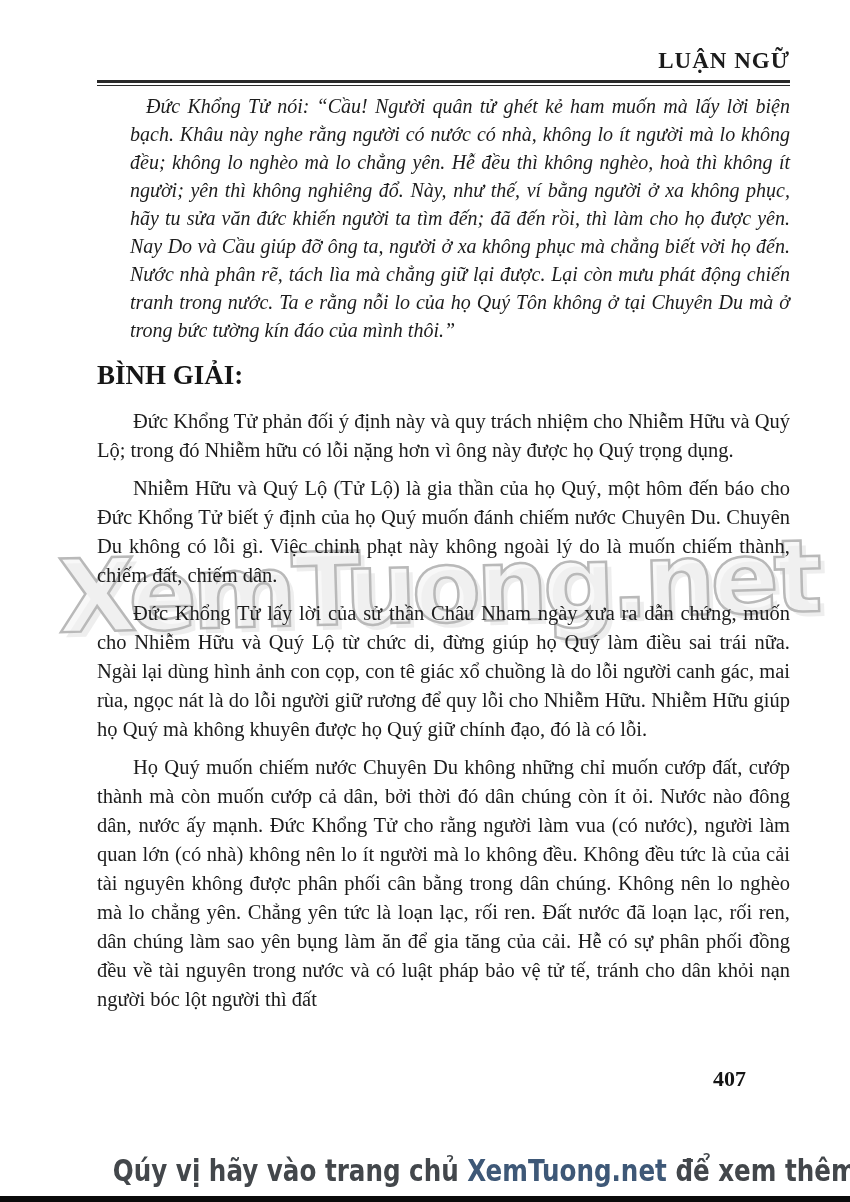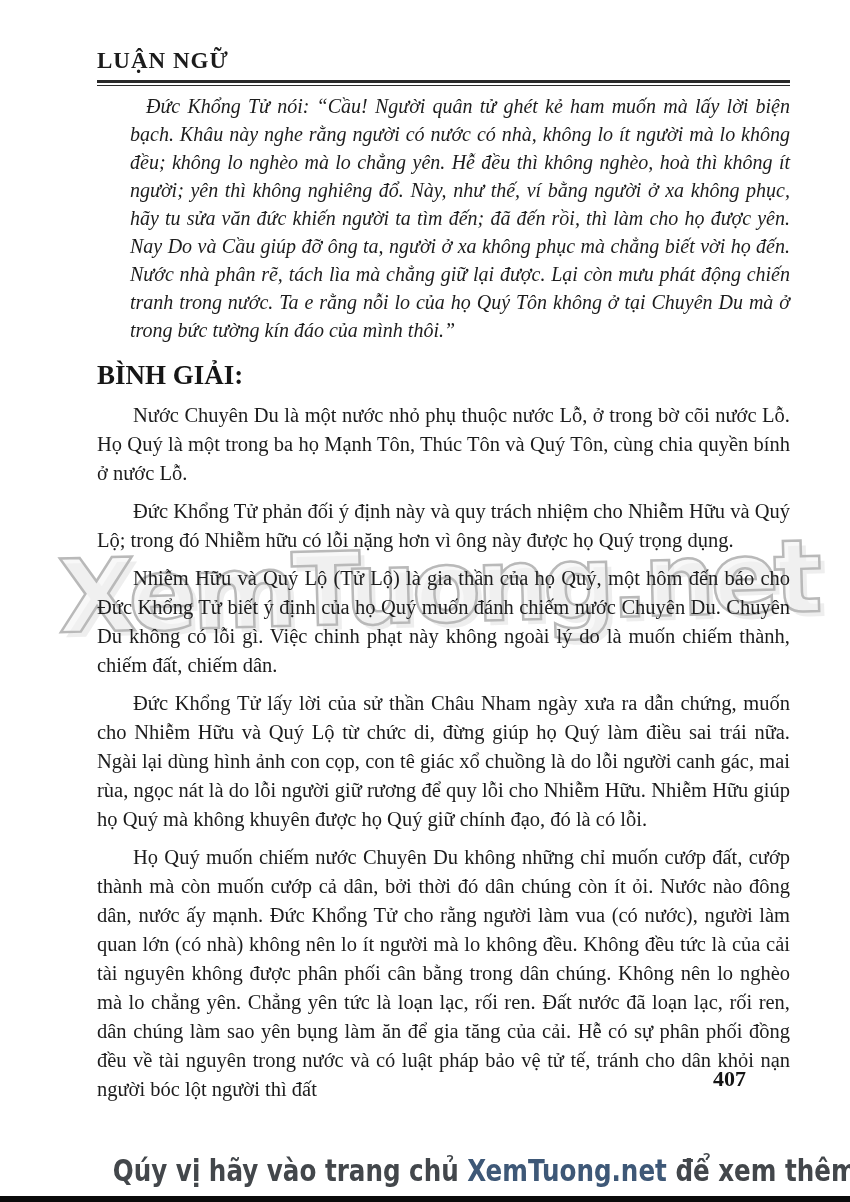--- a/index.html
+++ b/index.html
@@ -17,21 +17,21 @@
   
   .header {
     position: absolute;
     top: 48px;
     left: 97px;
     right: 60px;
     z-index: 2;
   }
   .header-title {
     display: block;
-    text-align: left;
+    text-align: right;
     font-size: 23px;
     font-weight: bold;
     letter-spacing: 1px;
     color: #1b1b1b;
     padding-bottom: 6px;
   }
   .header-rule {
     height: 6px;
     border-top: 3px solid #2a2a2a;
     border-bottom: 1px solid #2a2a2a;
@@ -71,21 +71,21 @@
     margin-top: 0;
     font-style: italic;
     font-size: 20px;
     line-height: 28px;
     text-align: justify;
     text-indent: 16px;
   }
 
   .section-heading {
     margin-top: 16px;
-    margin-bottom: 10px;
+    margin-bottom: 16px;
     font-size: 27px;
     font-weight: bold;
     color: #161616;
   }
 
   .body-par {
     font-size: 20.5px;
     line-height: 29px;
     text-align: justify;
     text-indent: 36px;
@@ -147,21 +147,20 @@
   </div>
 
   <div class="watermark">XemTuong.net</div>
 
   <div class="content">
 
     <p class="quote">Đức Khổng Tử nói: “Cầu! Người quân tử ghét kẻ ham muốn mà lấy lời biện bạch. Khâu này nghe rằng người có nước có nhà, không lo ít người mà lo không đều; không lo nghèo mà lo chẳng yên. Hễ đều thì không nghèo, hoà thì không ít người; yên thì không nghiêng đổ. Này, như thế, ví bằng người ở xa không phục, hãy tu sửa văn đức khiến người ta tìm đến; đã đến rồi, thì làm cho họ được yên. Nay Do và Cầu giúp đỡ ông ta, người ở xa không phục mà chẳng biết vời họ đến. Nước nhà phân rẽ, tách lìa mà chẳng giữ lại được. Lại còn mưu phát động chiến tranh trong nước. Ta e rằng nỗi lo của họ Quý Tôn không ở tại Chuyên Du mà ở trong bức tường kín đáo của mình thôi.”</p>
 
     <h2 class="section-heading">BÌNH GIẢI:</h2>
 
-    <p class="body-par">Nước Chuyên Du là một nước nhỏ phụ thuộc nước Lỗ, ở trong bờ cõi nước Lỗ. Họ Quý là một trong ba họ Mạnh Tôn, Thúc Tôn và Quý Tôn, cùng chia quyền bính ở nước Lỗ.</p>
 
     <p class="body-par">Đức Khổng Tử phản đối ý định này và quy trách nhiệm cho Nhiễm Hữu và Quý Lộ; trong đó Nhiễm hữu có lỗi nặng hơn vì ông này được họ Quý trọng dụng.</p>
 
     <p class="body-par">Nhiễm Hữu và Quý Lộ (Tử Lộ) là gia thần của họ Quý, một hôm đến báo cho Đức Khổng Tử biết ý định của họ Quý muốn đánh chiếm nước Chuyên Du. Chuyên Du không có lỗi gì. Việc chinh phạt này không ngoài lý do là muốn chiếm thành, chiếm đất, chiếm dân.</p>
 
     <p class="body-par">Đức Khổng Tử lấy lời của sử thần Châu Nham ngày xưa ra dẫn chứng, muốn cho Nhiễm Hữu và Quý Lộ từ chức di, đừng giúp họ Quý làm điều sai trái nữa. Ngài lại dùng hình ảnh con cọp, con tê giác xổ chuồng là do lỗi người canh gác, mai rùa, ngọc nát là do lỗi người giữ rương để quy lỗi cho Nhiễm Hữu. Nhiễm Hữu giúp họ Quý mà không khuyên được họ Quý giữ chính đạo, đó là có lỗi.</p>
 
     <p class="body-par">Họ Quý muốn chiếm nước Chuyên Du không những chỉ muốn cướp đất, cướp thành mà còn muốn cướp cả dân, bởi thời đó dân chúng còn ít ỏi. Nước nào đông dân, nước ấy mạnh. Đức Khổng Tử cho rằng người làm vua (có nước), người làm quan lớn (có nhà) không nên lo ít người mà lo không đều. Không đều tức là của cải tài nguyên không được phân phối cân bằng trong dân chúng. Không nên lo nghèo mà lo chẳng yên. Chẳng yên tức là loạn lạc, rối ren. Đất nước đã loạn lạc, rối ren, dân chúng làm sao yên bụng làm ăn để gia tăng của cải. Hễ có sự phân phối đồng đều về tài nguyên trong nước và có luật pháp bảo vệ tử tế, tránh cho dân khỏi nạn người bóc lột người thì đất</p>
 
   </div>

